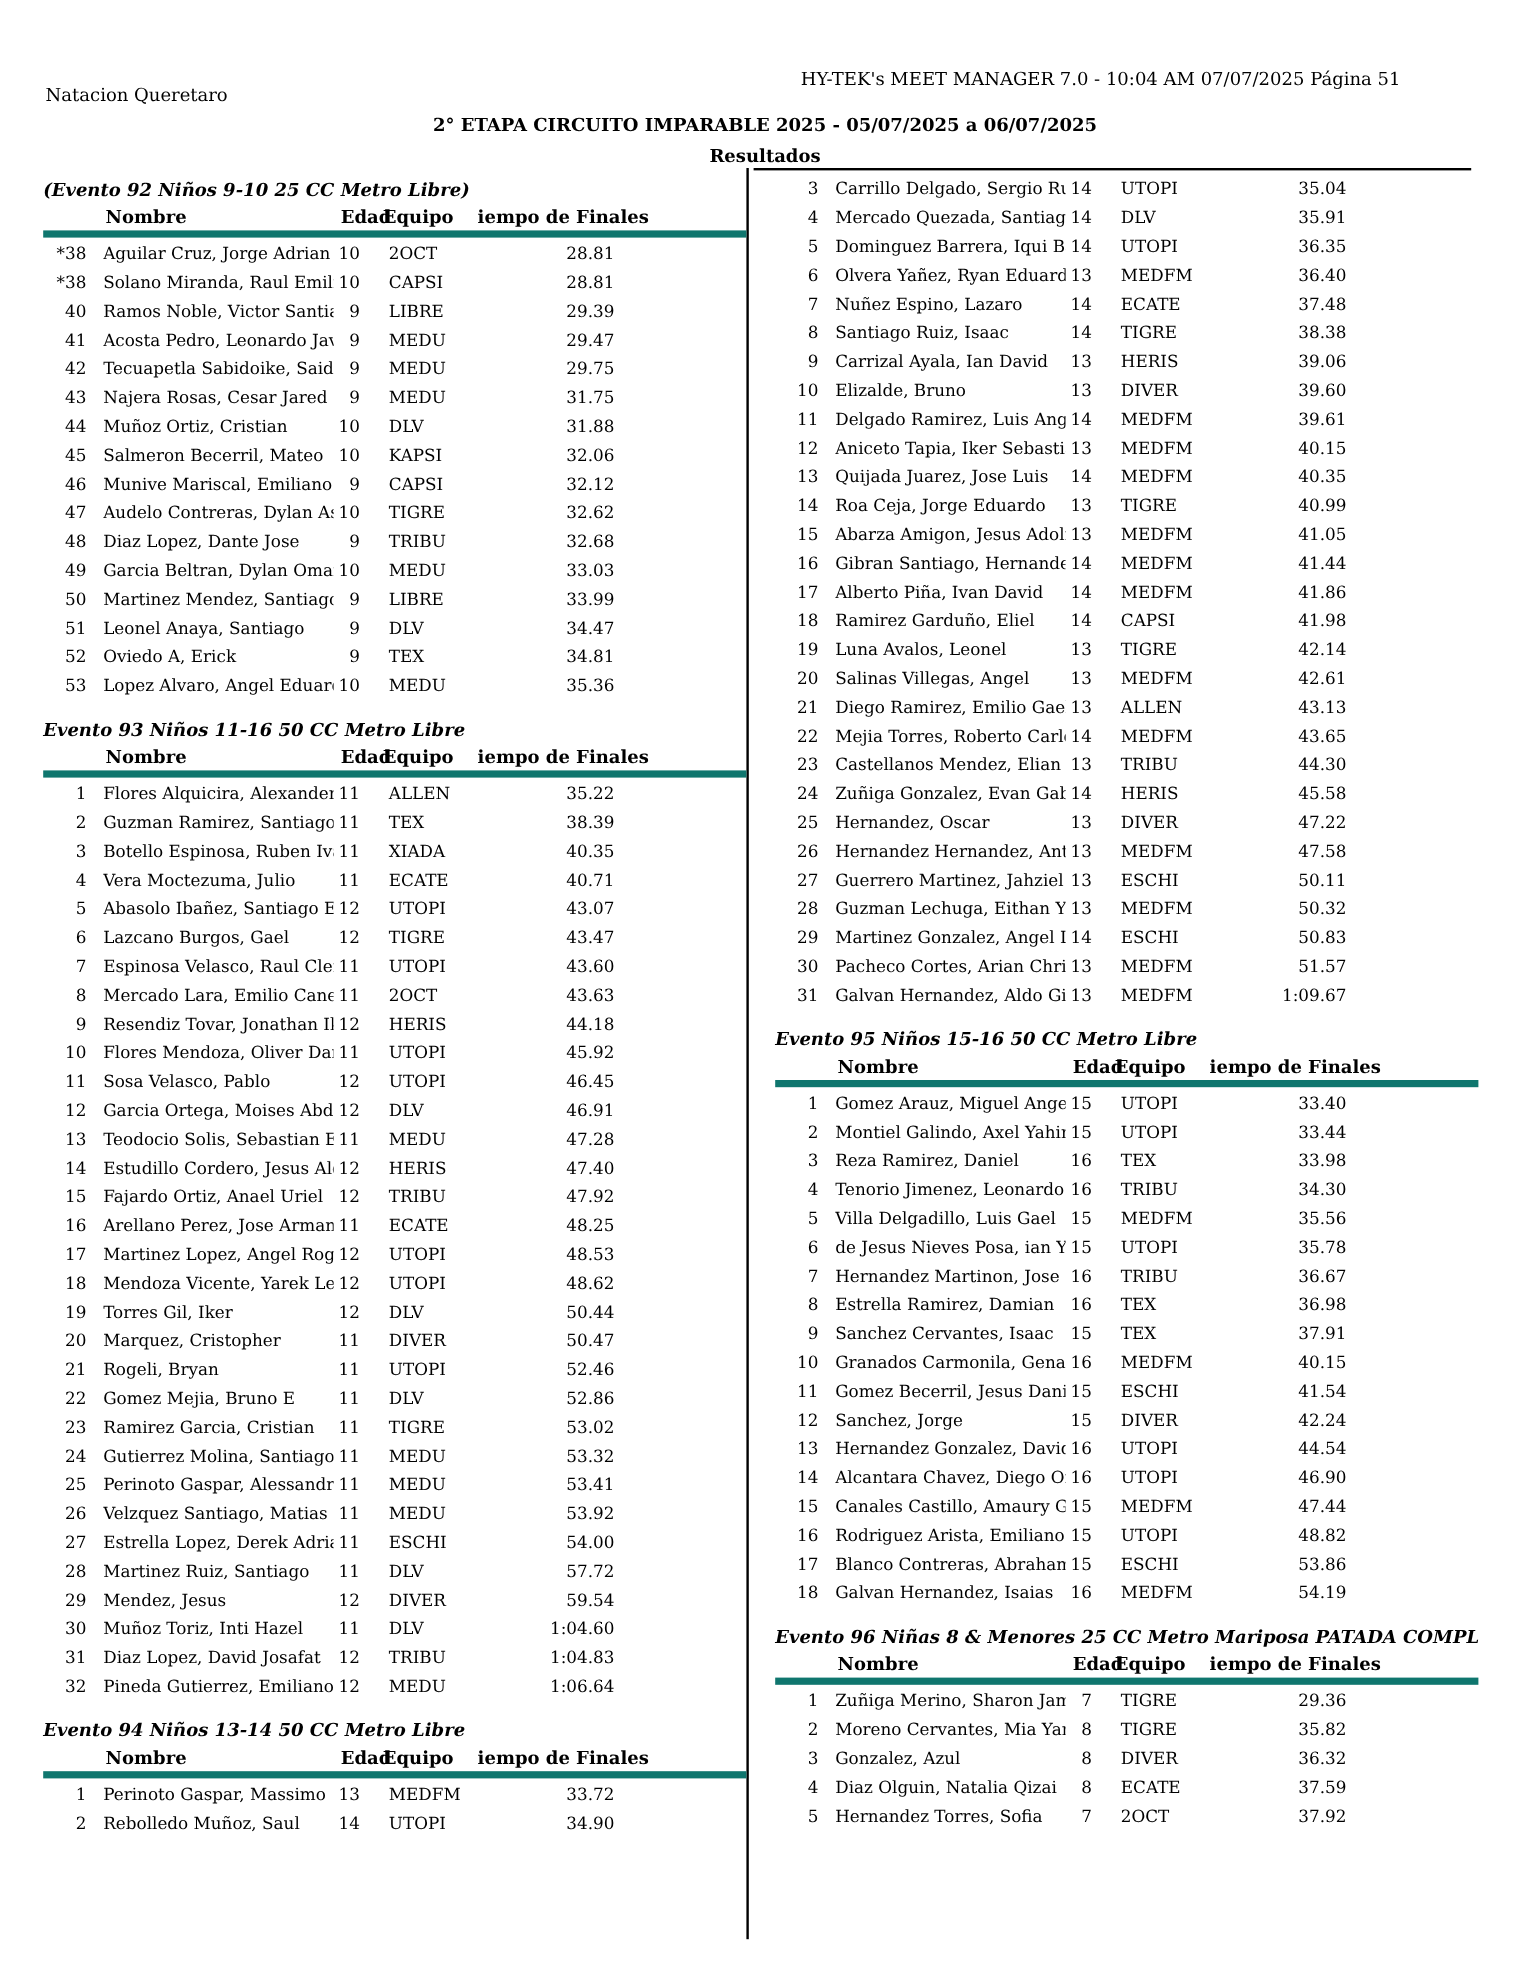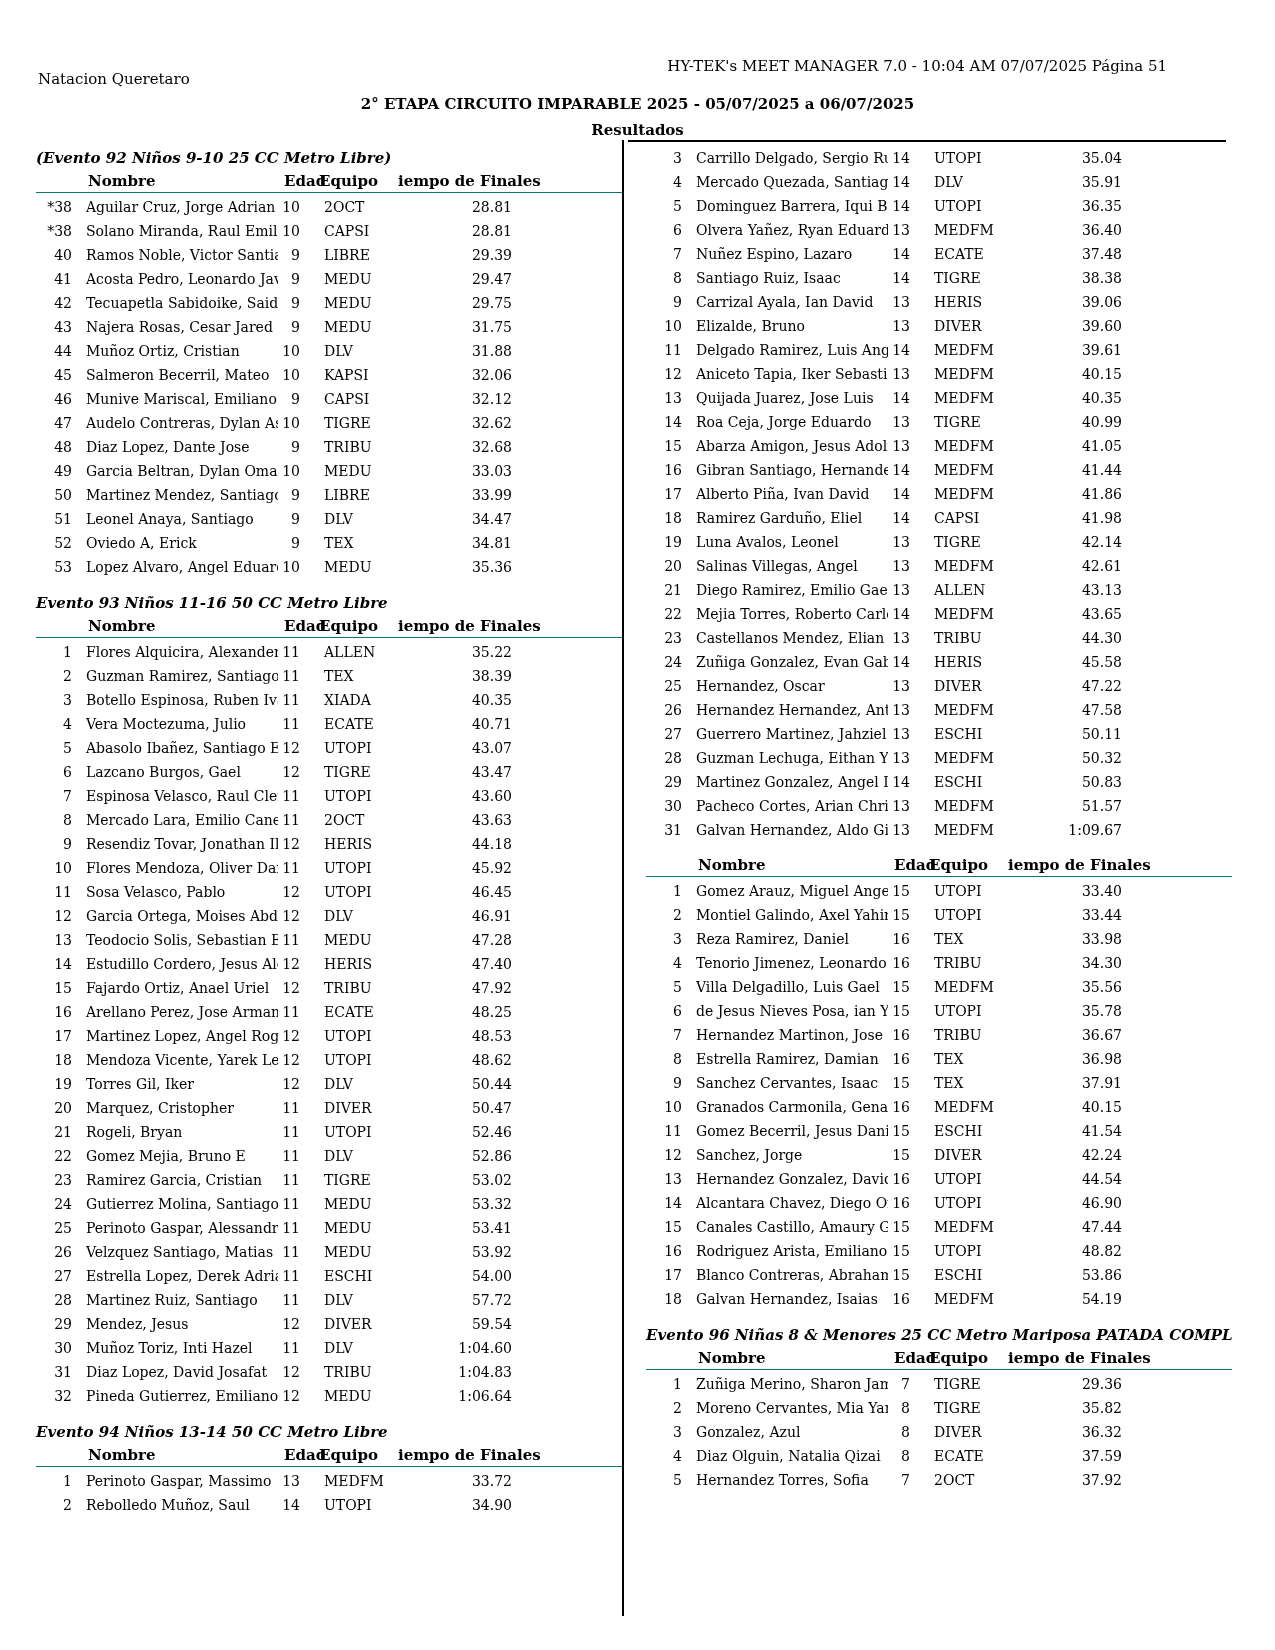--- a/index.html
+++ b/index.html
@@ -15,21 +15,21 @@
   .top-rule { position: absolute; left: 628px; width: 598px; top: 140px; height: 2px; background: #000; }
   .col-divider { position: absolute; left: 622px; top: 140px; width: 2px; height: 1476px; background: #000; }
 
   .col { position: absolute; width: 586px; }
   .col-left { left: 36px; top: 146px; }
   .col-right { left: 646px; top: 146px; }
 
   .evt-title { font-weight: bold; font-size: 15px; height: 24px; line-height: 24px; white-space: nowrap; font-style: italic; }
   .colhead {
     position: relative; height: 22px; font-weight: bold; font-size: 15px;
-    border-bottom: 1px solid #0f766e; margin-bottom: 2px;
+    border-bottom: 6px solid #0f766e; margin-bottom: 2px;
   }
   .colhead span { position: absolute; top: 2px; white-space: nowrap; }
   .ch-name { left: 52px; }
   .ch-age { left: 248px; }
   .ch-team { left: 283px; }
   .ch-time { left: 362px; }
 
   .row { position: relative; height: 24px; font-size: 14px; }
   .row span { position: absolute; top: 4px; white-space: nowrap; }
   .c-place { left: 0; width: 36px; text-align: right; }
@@ -623,20 +623,21 @@
       <span class="c-time">51.57</span>
     </div>
     <div class="row">
       <span class="c-place">31</span>
       <span class="c-name">Galvan Hernandez, Aldo Giova</span>
       <span class="c-age">13</span>
       <span class="c-team">MEDFM</span>
       <span class="c-time">1:09.67</span>
     </div>
     <div class="gap"></div>
+    <div class="evt-title">Evento 95  Niños 15-16 50 CC Metro Libre</div>
     <div class="colhead">
       <span class="ch-name">Nombre</span>
       <span class="ch-age">Edad</span>
       <span class="ch-team">Equipo</span>
       <span class="ch-time">iempo de Finales</span>
     </div>
     <div class="row">
       <span class="c-place">1</span>
       <span class="c-name">Gomez Arauz, Miguel Angel</span>
       <span class="c-age">15</span>

